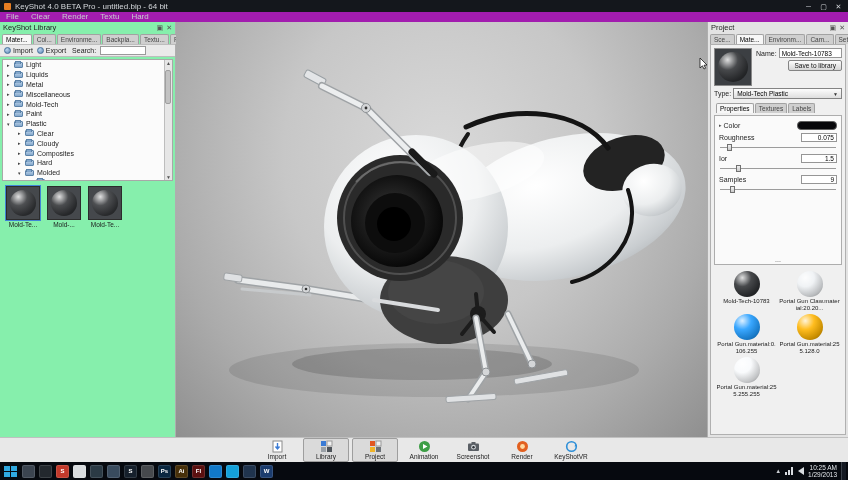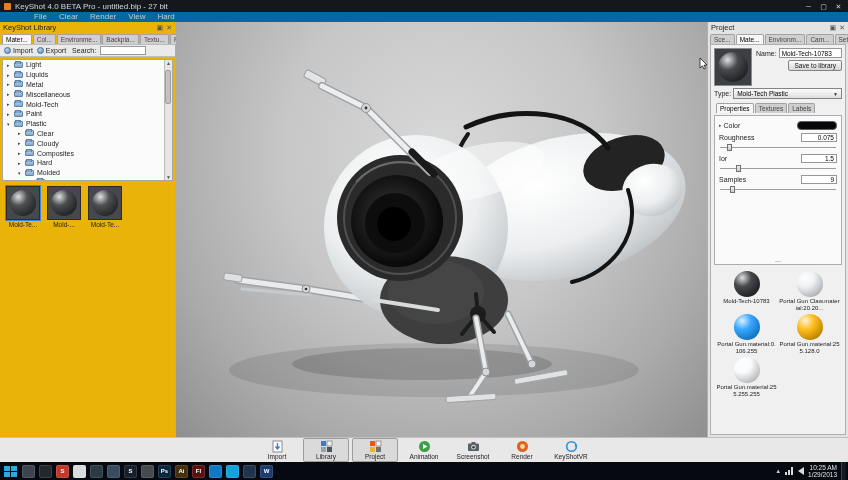--- a/index.html
+++ b/index.html
@@ -5,28 +5,28 @@
   * { margin:0; padding:0; box-sizing:border-box; }
   html,body { width:848px; height:480px; overflow:hidden; }
   body { position:relative; font-family:"Liberation Sans", sans-serif; background:#ececec; }
 
   
   .titlebar { position:absolute; top:0; left:0; right:0; height:12px; background:#14171c; color:#d3d6da;
     font-size:8px; display:flex; align-items:center; padding:0 4px; gap:4px; }
   .app-logo { width:7px; height:7px; background:#e67e22; border-radius:1px; }
   .win-controls { margin-left:auto; display:flex; gap:4px; }
   .win-btn { width:11px; height:9px; color:#cfd2d6; font-size:7px; line-height:9px; text-align:center; }
-  .menubar { position:absolute; top:12px; left:0; right:0; height:10px; background:#0369a1; color:#c6cace;
-    font-size:8px; display:flex; align-items:center;padding-left:28px; }
+  .menubar { position:absolute; top:12px; left:0; right:0; height:10px; background:#a21caf; color:#c6cace;
+    font-size:8px; display:flex; align-items:center; }
   .menu-item { padding:0 6px; line-height:10px; }
 
   
   .panels { position:absolute; top:22px; left:0; right:0; height:415px; display:flex; }
 
-  .left-panel { width:176px; background:#eab308; border-right:1px solid #aeaeae; display:flex; flex-direction:column; }
+  .left-panel { width:176px; background:#86efac; border-right:1px solid #aeaeae; display:flex; flex-direction:column; }
   .right-panel { width:141px; background:#e3e3e3; border-left:1px solid #aeaeae; display:flex; flex-direction:column; }
 
   .panel-header { height:11px; display:flex; align-items:center; padding:0 3px; font-size:7.5px; color:#222; }
   .hdr-icons { margin-left:auto; display:flex; gap:3px; color:#555; font-size:7px; line-height:11px; }
   .hdr-icons span { cursor:default; }
 
   .tabs { display:flex; height:11px; padding-left:2px; gap:1px; align-items:flex-end; }
   .tab { background:#cfcfcf; border:1px solid #a2a2a2; border-bottom:none; font-size:6.5px; color:#444;
     padding:0 3px; line-height:9px; border-radius:2px 2px 0 0; white-space:nowrap; }
   .tab.active { background:#f7f7f7; color:#000; }
@@ -121,33 +121,33 @@
   .show-desktop { width:5px; height:18px; background:#141922; border-left:1px solid #3a4049; }
 
   
   .cursor { position:absolute; left:699px; top:57px; width:9px; height:13px; z-index:50; pointer-events:none; }
 </style>
 </head>
 <body>
 
 <div class="titlebar">
   <span class="app-logo"></span>
-  <span>KeyShot 4.0 BETA Pro - untitled.bip - 27 bit</span>
+  <span>KeyShot 4.0 BETA Pro - untitled.bip - 64 bit</span>
   <span class="win-controls">
     <span class="win-btn">─</span>
     <span class="win-btn">▢</span>
     <span class="win-btn">✕</span>
   </span>
 </div>
 
 <div class="menubar">
   <span class="menu-item">File</span>
   <span class="menu-item">Clear</span>
   <span class="menu-item">Render</span>
-  <span class="menu-item">View</span>
+  <span class="menu-item">Textu</span>
   <span class="menu-item">Hard</span>
 </div>
 
 <div class="panels">
 
   <div class="left-panel">
     <div class="panel-header">
       <span>KeyShot Library</span>
       <span class="hdr-icons">
         <span>▣</span>

